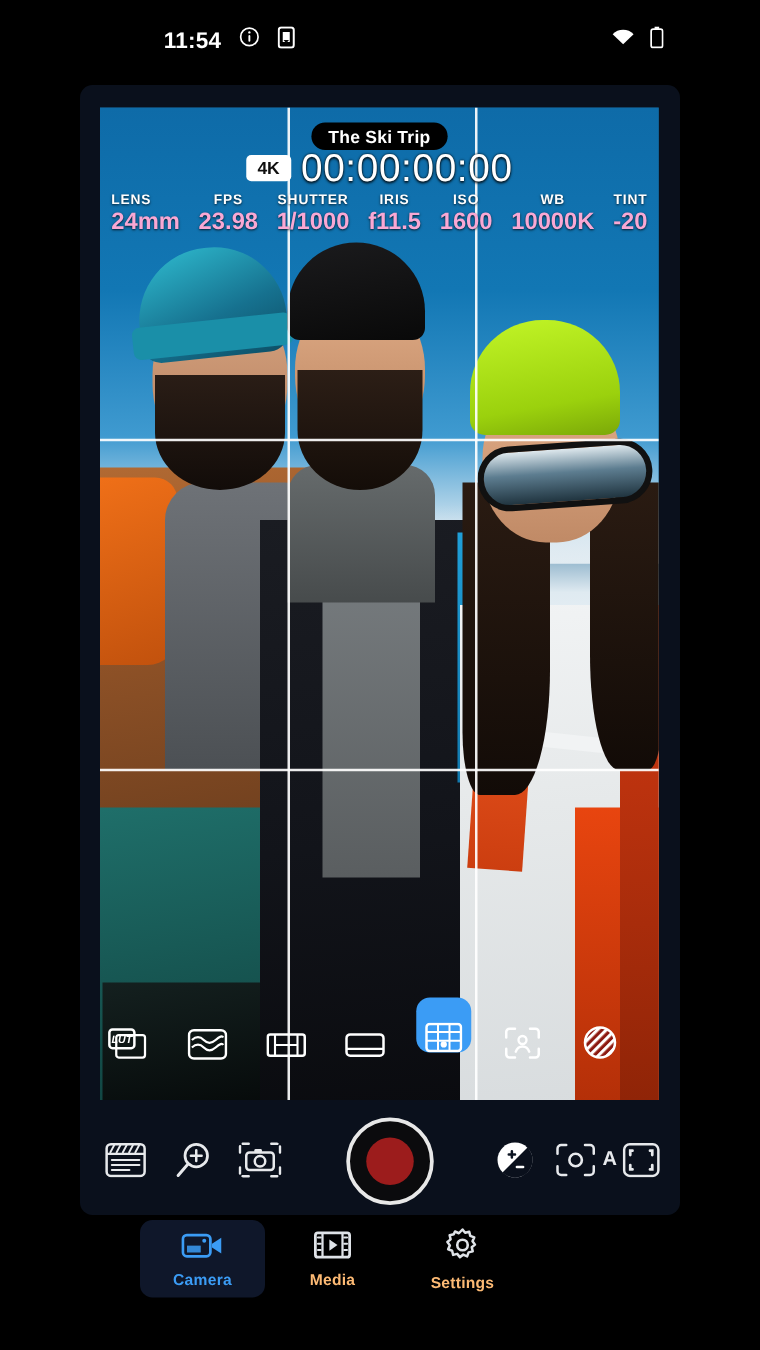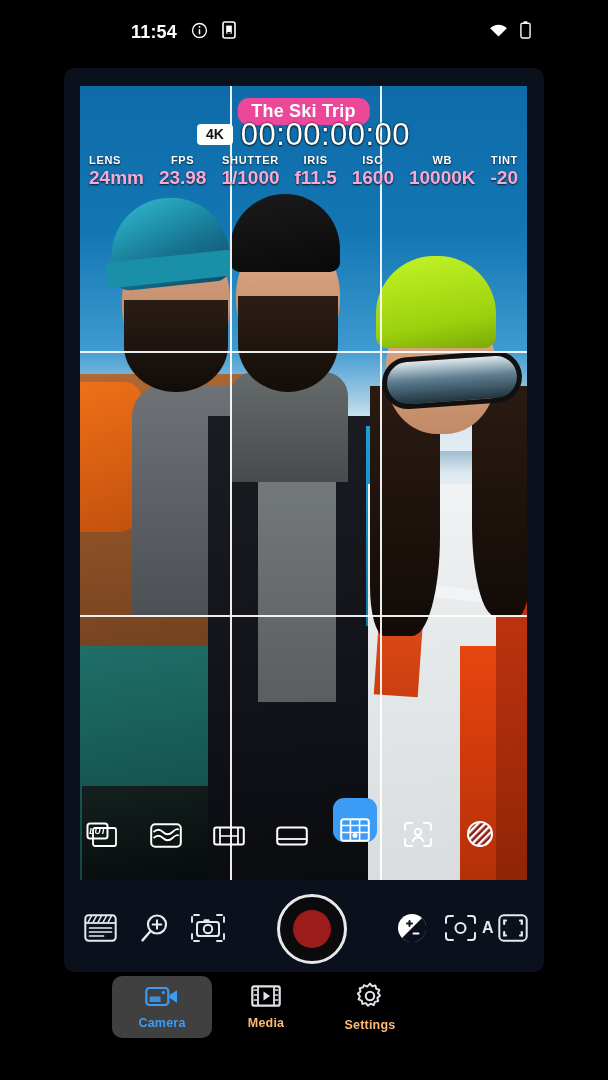--- a/index.html
+++ b/index.html
@@ -105,21 +105,21 @@
 
   
   .grid-v, .grid-h { position:absolute; background: rgba(255,255,255,.92); }
   .grid-v { width: 2px; top: 0; bottom: 0; }
   .grid-h { height: 2px; left: 0; right: 0; }
 
   
   .hud { position:absolute; left:0; top:0; right:0; }
   .proj-pill {
     position:absolute; top:12px; left:50%; transform: translateX(-50%);
-    background:#ec4899; color:#fff; font-size:18px; font-weight:700;
+    background:#000000; color:#fff; font-size:14px; font-weight:700;
     padding: 3px 14px; border-radius: 11px; letter-spacing:.2px; white-space:nowrap;
   }
   .tc-row { position:absolute; top:33px; left:0; right:0; display:flex;
     align-items:center; justify-content:center; gap:8px; }
   .badge4k { background:#fff; color:#101010; font-size:14px; font-weight:700;
     padding: 2px 9px; border-radius:4px; line-height:1.25; }
   .timecode { color:#fff; font-size:31px; font-weight:400; letter-spacing:.5px;
     text-shadow: 0 0 2px #000, 0 1px 2px rgba(0,0,0,.7); line-height:1; }
 
   .meter { position:absolute; top:68px; left:9px; right:9px;
@@ -157,21 +157,21 @@
     border: 3px solid #e8e8e8; background:#0b0b0d;
     display:flex; align-items:center; justify-content:center;
   }
   .recbtn .inner { width:38px; height:38px; border-radius:50%; background:#9c1c1c; }
 
   
   .nav { position:absolute; left:0; top:976px; width:608px; height:80px; display:flex; }
   .navitem { width:100px; margin-left:4px; height:62px; border-radius:10px;
     display:flex; flex-direction:column; align-items:center; justify-content:center; gap:4px; }
   .navitem:first-child { margin-left:112px; }
-  .navitem.active { background:#404040; }
+  .navitem.active { background:#0f172a; }
   .navlabel { font-size:12.5px; font-weight:700; color:#fdba74; letter-spacing:.2px; }
   .navitem.active .navlabel { color:#3b9cf5; }
 </style>
 </head>
 <body>
 
 <div id="app">
 
   <div class="statusbar">
     <div class="sb-left">

